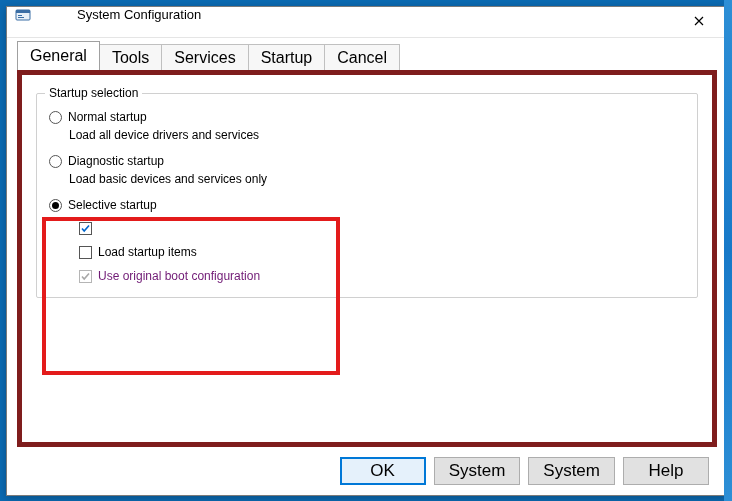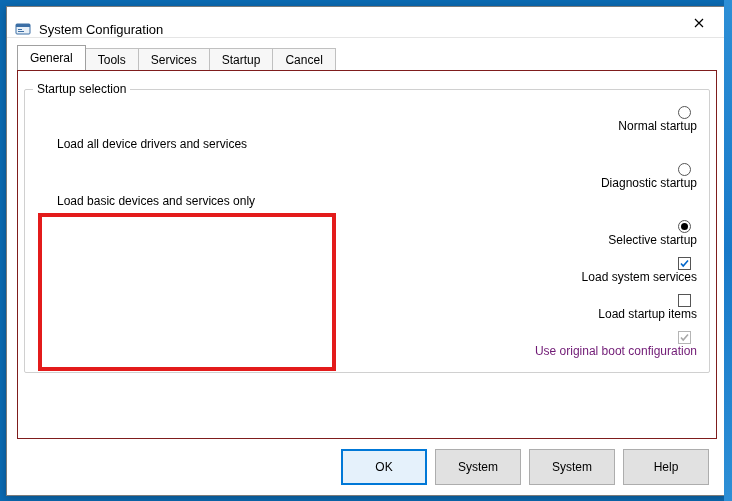--- a/index.html
+++ b/index.html
@@ -37,24 +37,25 @@
     border: 1px solid #7a7a7a;
     box-shadow: 0 2px 8px rgba(0,0,0,0.25);
     display: flex;
     flex-direction: column;
   }
 
   
   .titlebar {
     height: 30px;
     display: flex;
-    align-items: flex-end;
+    align-items: flex-start;
     padding: 0 8px;
     background: #ffffff;
     border-bottom: 1px solid #e5e5e5;
+    gap: 38px;
   }
   .titlebar .app-icon {
     width: 16px;
     height: 16px;
     margin-right: 8px;
     display: inline-block;
   }
   .titlebar .title {
     font-size: 13px;
     color: #000;
@@ -81,45 +82,45 @@
 
   
   .tabs {
     display: flex;
     align-items: flex-end;
     height: 24px;
     position: relative;
   }
   .tab {
     padding: 4px 12px;
-    font-size: 12px;
+    font-size: 16px;
     color: #000;
     border: 1px solid #c0c0c0;
     border-bottom: none;
     background: #f7f7f7;
     margin-right: -1px;
     cursor: pointer;
     position: relative;
     top: 1px;
   }
   .tab.active {
     background: #ffffff;
     border-color: #a0a0a0;
     z-index: 2;
     top: 0;
     padding-top: 5px;
     padding-bottom: 5px;
   }
 
   .tabpage {
-    border: 1px solid #7f1d1d;
+    border: 5px solid #7f1d1d;
     flex: 1;
     background: #ffffff;
     position: relative;
-    padding: 14px 6px;
+    padding: 14px 14px;
   }
 
   
   .groupbox {
     border: 1px solid #d0d0d0;
     border-radius: 2px;
     padding: 14px 12px 14px 12px;
     position: relative;
     margin-top: 4px;
   }
@@ -128,23 +129,22 @@
     top: -8px;
     left: 8px;
     background: #ffffff;
     padding: 0 4px;
     font-size: 12px;
     color: #000;
   }
 
   .option-row {
     display: flex;
-    align-items: flex-end;
+    align-items: center;
     margin-top: 6px;
-    flex-direction: column;
   }
   .option-row.first { margin-top: 2px; }
   .desc {
     margin: 4px 0 12px 20px;
     color: #000;
     font-size: 12px;
   }
 
   
   .radio {
@@ -197,24 +197,24 @@
 
   
   .button-row {
     display: flex;
     justify-content: flex-end;
     padding: 10px 8px 0 0;
     gap: 8px;
   }
   .btn {
     min-width: 86px;
-    height: 36px;
+    height: 28px;
     border: 1px solid #adadad;
     background: #e1e1e1;
-    font-size: 12px;
+    font-size: 17px;
     color: #000;
     display: inline-flex;
     align-items: center;
     justify-content: center;
     cursor: pointer;
     padding: 0 14px;
     box-sizing: border-box;
   }
   .btn.default {
     border: 2px solid #0078d7;
@@ -281,21 +281,20 @@
             <span class="label">Selective startup</span>
           </div>
 
           <div class="sub-options">
             <div class="option-row">
               <span class="checkbox checked">
                 <svg width="11" height="11" viewBox="0 0 11 11">
                     <path d="M2 5.5 L4.2 8 L9 2.5" stroke="#0066cc" stroke-width="1.6" fill="none"></path>
                   </svg>
               </span>
-              <span class="label">Load system services</span>
             </div>
             <div class="option-row">
               <span class="checkbox">
                 
               </span>
               <span class="label">Load startup items</span>
             </div>
             <div class="option-row">
               <span class="checkbox checked disabled">
                 <svg width="11" height="11" viewBox="0 0 11 11">

